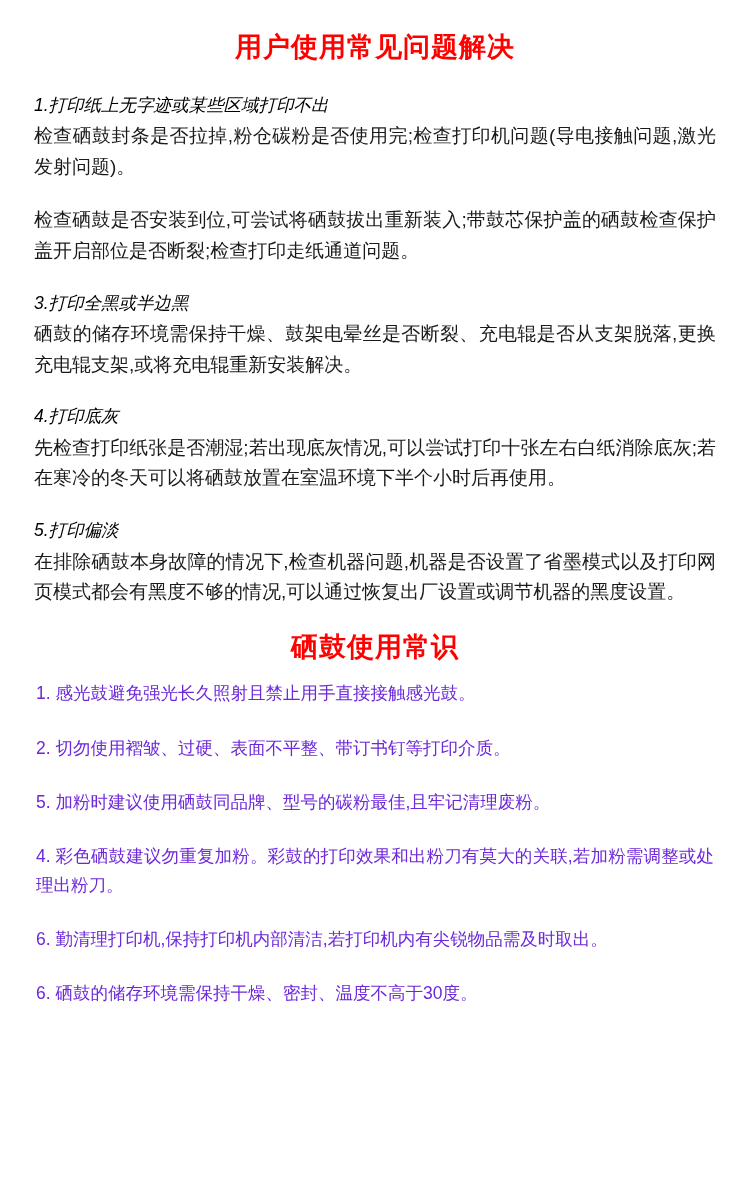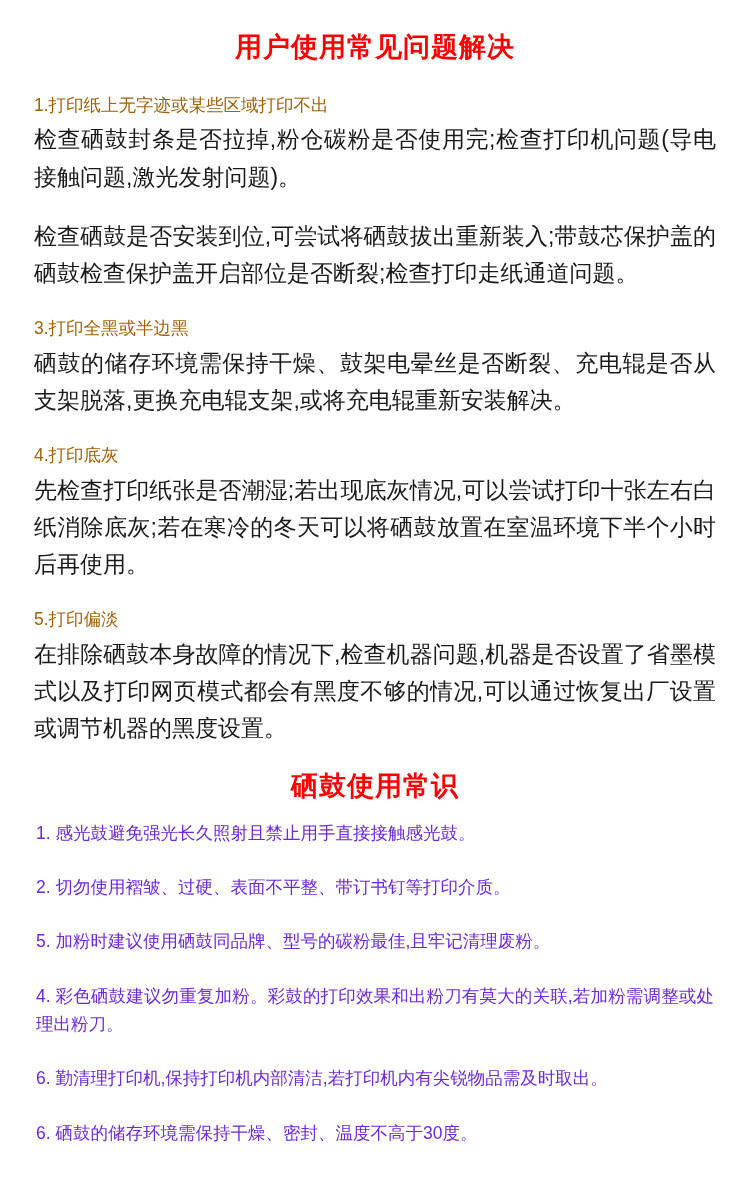--- a/index.html
+++ b/index.html
@@ -33,24 +33,25 @@
     margin-top: 22px;
     margin-bottom: 14px;
   }
   .qa-block {
     margin-bottom: 22px;
   }
   .qa-q {
     font-size: 17.5px;
     line-height: 1.62;
     margin: 0 0 2px 0;
-    color: #a16207;
+    color: #000000;
+    font-style: italic;
   }
   .qa-a {
-    font-size: 23px;
+    font-size: 19px;
     line-height: 1.62;
     margin: 0;
     color: #1a1a1a;
     text-align: justify;
   }
   .tip-item {
     font-size: 17.5px;
     line-height: 1.62;
     margin: 0 0 26px 0;
     color: #6d28d9;

